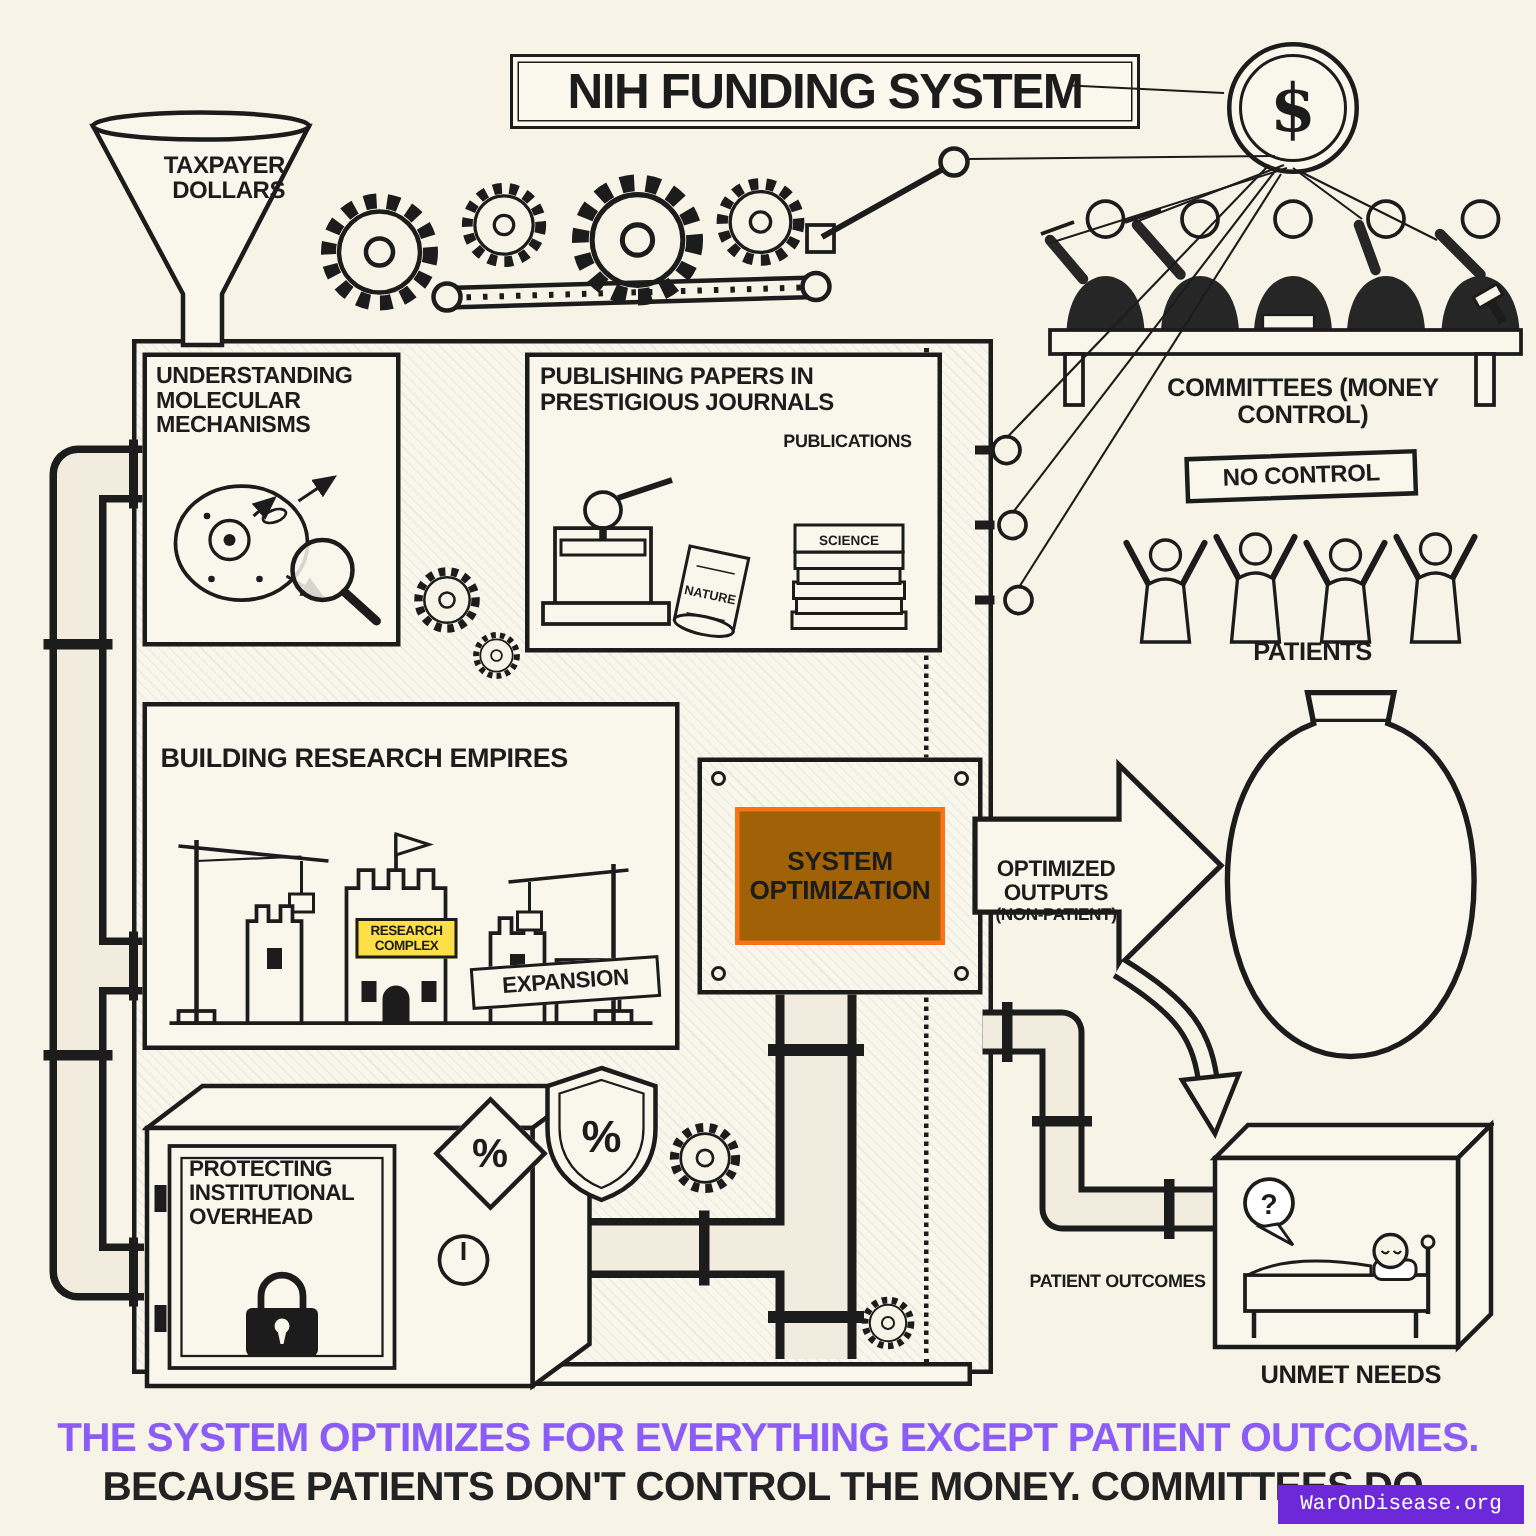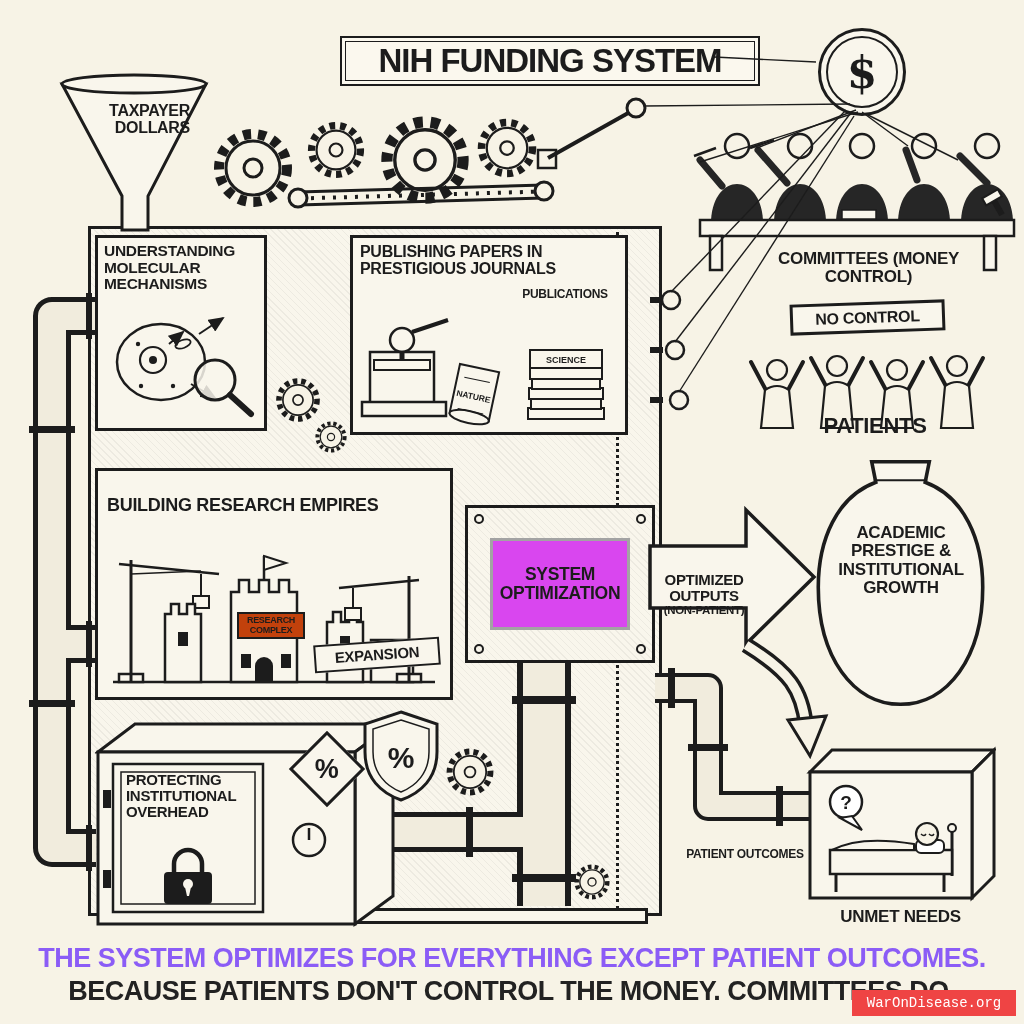--- a/index.html
+++ b/index.html
@@ -183,45 +183,44 @@
   <rect x="276" y="134" width="8" height="10" fill="#1c1c1c"></rect>
     <rect x="294" y="134" width="8" height="10" fill="#1c1c1c"></rect>
   <g stroke="#1c1c1c" fill="none">
     <rect x="294" y="160" width="24" height="8" fill="#f9f6ec" stroke-width="2.5"></rect>
     <line x1="306" y1="168" x2="306" y2="62" stroke-width="3"></line>
     <line x1="316" y1="66" x2="236" y2="74" stroke-width="2.5"></line>
     <line x1="250" y1="74" x2="250" y2="94" stroke-width="2"></line>
     <rect x="242" y="94" width="16" height="12" fill="#f9f6ec" stroke-width="2"></rect>
   </g>
 </svg>
-<div class="abs ttl ctr" style="left:237px;top:612px;width:68px;font-size:9px;background:#c2410c;border:2px solid #1c1c1c;padding:2px 4px;">RESEARCH COMPLEX</div>
+<div class="abs ttl ctr" style="left:237px;top:612px;width:68px;font-size:9px;background:#fde047;border:2px solid #1c1c1c;padding:2px 4px;">RESEARCH COMPLEX</div>
 <div class="abs ttl ctr" style="left:314px;top:641px;width:126px;height:28px;line-height:24px;font-size:15px;background:#f9f6ec;border:2.5px solid #1c1c1c;transform:rotate(-4deg);">EXPANSION</div>
 
 <div class="abs panel hatch" style="left:465px;top:505px;width:190px;height:158px;">
   <div class="abs" style="left:6px;top:6px;width:10px;height:10px;border:2px solid #1c1c1c;border-radius:50%;"></div>
   <div class="abs" style="right:6px;top:6px;width:10px;height:10px;border:2px solid #1c1c1c;border-radius:50%;"></div>
   <div class="abs" style="left:6px;bottom:6px;width:10px;height:10px;border:2px solid #1c1c1c;border-radius:50%;"></div>
   <div class="abs" style="right:6px;bottom:6px;width:10px;height:10px;border:2px solid #1c1c1c;border-radius:50%;"></div>
 </div>
-<div class="abs ttl ctr" style="left:490px;top:538px;width:140px;height:92px;background:#d946ef;border:3px solid #a3a3a3;font-size:17.5px;display:flex;align-items:center;justify-content:center;padding:4px;">SYSTEM OPTIMIZATION</div>
+<div class="abs ttl ctr" style="left:490px;top:538px;width:140px;height:92px;background:#a16207;border:3px solid #f97316;font-size:17.5px;display:flex;align-items:center;justify-content:center;padding:4px;">SYSTEM OPTIMIZATION</div>
 
 <svg class="abs" style="left:648px;top:498px;" width="170" height="158" viewBox="0 0 170 158">
   <polygon points="2,48 98,48 98,12 166,79 98,146 98,110 2,110" fill="#f9f6ec" stroke="#1c1c1c" stroke-width="3.5"></polygon>
 </svg>
 <div class="abs ttl ctr" style="left:654px;top:548px;width:100px;margin-top:24px;">
   <div style="font-size:15px;font-weight:bold;">OPTIMIZED OUTPUTS</div>
   <div style="font-size:11.5px;font-weight:bold;">(NON-PATIENT)</div>
 </div>
 
 <div class="abs" style="left:808px;top:452px;width:185px;height:260px;">
   <svg width="185" height="260" viewBox="0 0 180 250">
     <path d="M62,8 L118,8 L114,28 C152,42 170,84 170,130 C170,198 136,244 90,244 C44,244 10,198 10,130 C10,84 28,42 66,28 Z" fill="#f9f6ec" stroke="#1c1c1c" stroke-width="3.5"></path>
     <line x1="64" y1="26" x2="116" y2="26" stroke="#1c1c1c" stroke-width="2"></line>
   </svg>
-  <div class="abs ttl ctr" style="left:28px;top:72px;width:130px;font-size:17px;">ACADEMIC PRESTIGE &amp; INSTITUTIONAL GROWTH</div>
 </div>
 
 <svg class="abs" style="left:95px;top:720px;" width="302" height="212" viewBox="0 0 302 212">
   <polygon points="3,32 40,4 298,4 260,32" fill="#f9f6ec" stroke="#1c1c1c" stroke-width="3"></polygon>
   <polygon points="260,32 298,4 298,176 260,204" fill="#f9f6ec" stroke="#1c1c1c" stroke-width="3"></polygon>
   <rect x="3" y="32" width="257" height="172" fill="#f9f6ec" stroke="#1c1c1c" stroke-width="3"></rect>
   <rect x="18" y="44" width="150" height="148" fill="none" stroke="#1c1c1c" stroke-width="2.5"></rect>
   <rect x="26" y="52" width="134" height="132" fill="none" stroke="#1c1c1c" stroke-width="1.5"></rect>
   <rect x="8" y="70" width="8" height="18" fill="#1c1c1c"></rect>
   <rect x="8" y="150" width="8" height="18" fill="#1c1c1c"></rect>
@@ -302,21 +301,21 @@
     <path d="M139,98 L143,60 Q155,52 167,60 L171,98 Z" stroke-width="2.2"></path>
   </g>
   <g stroke="#1c1c1c" fill="#f7f3e6">
     <line x1="205" y1="58" x2="189" y2="28" stroke-width="4" stroke-linecap="round"></line>
     <line x1="225" y1="58" x2="241" y2="28" stroke-width="4" stroke-linecap="round"></line>
     <circle cx="215" cy="36" r="10" stroke-width="2.2"></circle>
     <path d="M199,98 L203,56 Q215,48 227,56 L231,98 Z" stroke-width="2.2"></path>
   </g>
 </svg>
 <div class="abs ttl ctr" style="left:790px;top:302px;width:155px;height:31px;line-height:26px;background:#f9f6ec;border:3px solid #1c1c1c;font-size:16px;transform:rotate(-2deg);">NO CONTROL</div>
-<div class="abs ttl ctr" style="left:810px;top:414px;width:130px;font-size:22px;">PATIENTS</div>
+<div class="abs ttl ctr" style="left:810px;top:426px;width:130px;font-size:17px;">PATIENTS</div>
 
 <div class="abs" style="left:818px;top:28px;width:88px;height:88px;border:3.5px solid #1c1c1c;border-radius:50%;background:#f9f6ec;">
   <div class="abs" style="left:5px;top:5px;right:5px;bottom:5px;border:2.5px solid #1c1c1c;border-radius:50%;display:flex;align-items:center;justify-content:center;">
     <span style="font-size:44px;font-weight:bold;font-family:'DejaVu Serif',serif;">$</span>
   </div>
 </div>
 
 <div class="abs" style="left:292px;top:36px;width:420px;height:50px;background:#fbf8ee;border:2.5px solid #1c1c1c;padding:3px;margin-left:48px;">
   <div class="ttl ctr" style="border:1.5px solid #1c1c1c;height:100%;line-height:38px;font-size:33px;letter-spacing:-1px;">NIH FUNDING SYSTEM</div>
 </div>
@@ -360,13 +359,13 @@
   </g>
   <g>
     <path d="M746,645 C790,672 802,690 806,726" fill="none" stroke="#1c1c1c" stroke-width="16"></path>
     <path d="M746,645 C790,672 802,690 806,726" fill="none" stroke="#f7f3e6" stroke-width="9"></path>
     <polygon points="788,720 826,716 810,756" fill="#f7f3e6" stroke="#1c1c1c" stroke-width="3"></polygon>
   </g>
 </svg>
 
 <div class="abs ttl ctr" style="left:0;top:944px;width:1024px;font-size:27px;letter-spacing:-.5px;color:#8b5cf6;">THE SYSTEM OPTIMIZES FOR EVERYTHING EXCEPT PATIENT OUTCOMES.</div>
 <div class="abs ttl ctr" style="left:0;top:977px;width:1024px;font-size:27px;letter-spacing:-.5px;color:#222;">BECAUSE PATIENTS DON'T CONTROL THE MONEY. COMMITTEES DO.</div>
-<div class="abs ctr" style="left:852px;top:990px;width:164px;height:26px;line-height:26px;background:#ef4444;color:#fff;font-family:'Liberation Mono',monospace;font-size:14px;">WarOnDisease.org</div>
+<div class="abs ctr" style="left:852px;top:990px;width:164px;height:26px;line-height:26px;background:#6d28d9;color:#fff;font-family:'Liberation Mono',monospace;font-size:14px;">WarOnDisease.org</div>
 
 </body></html>

